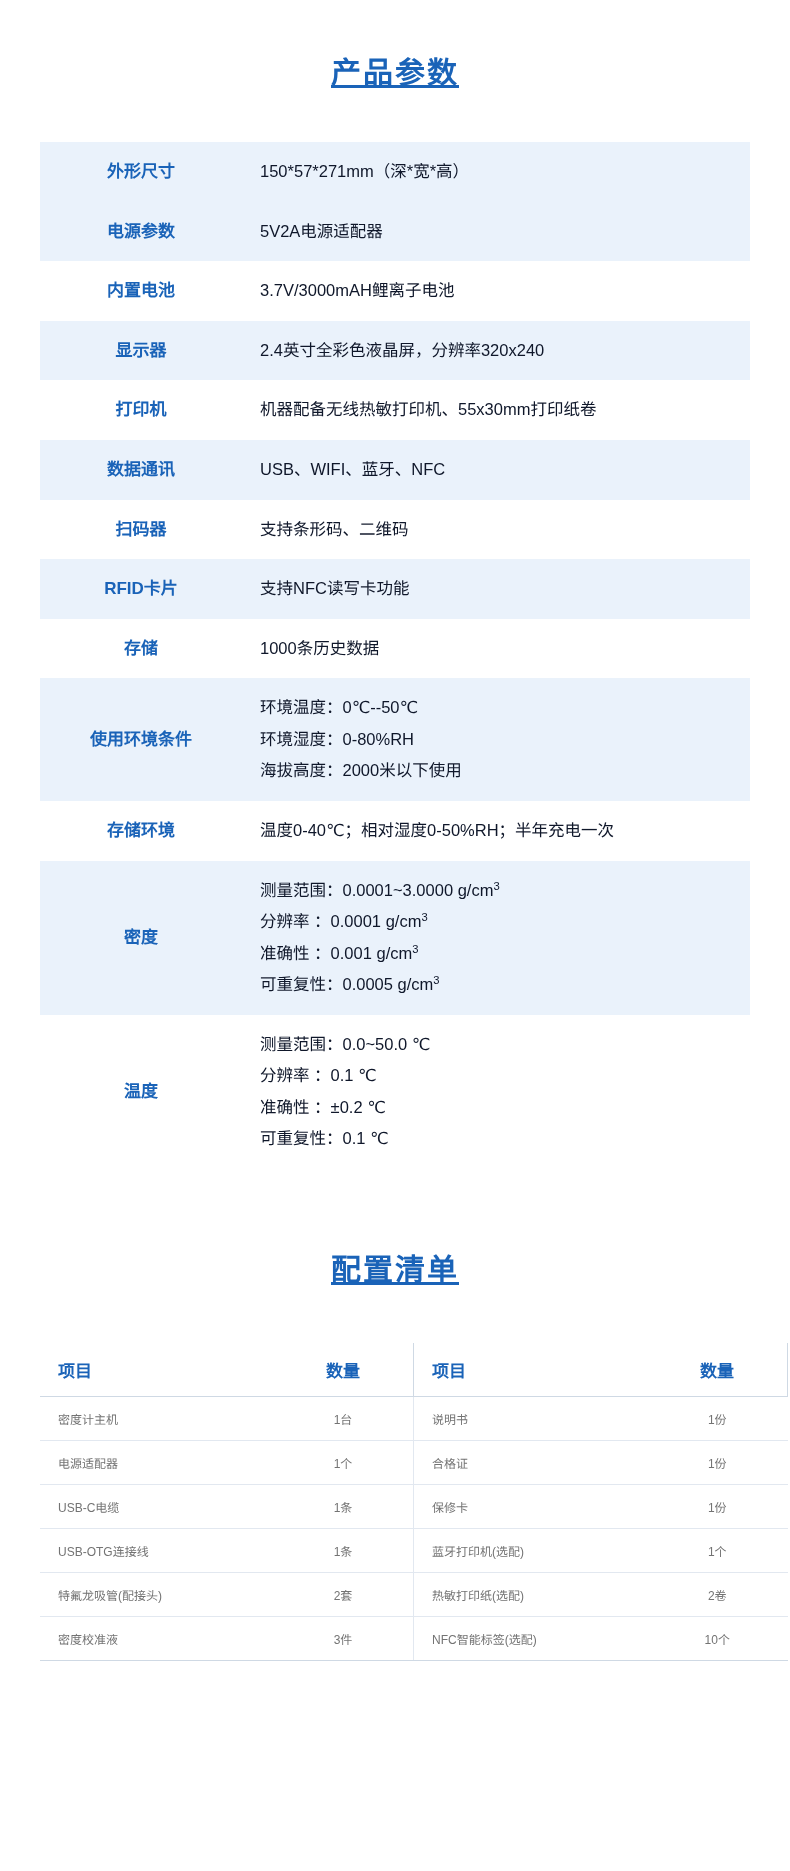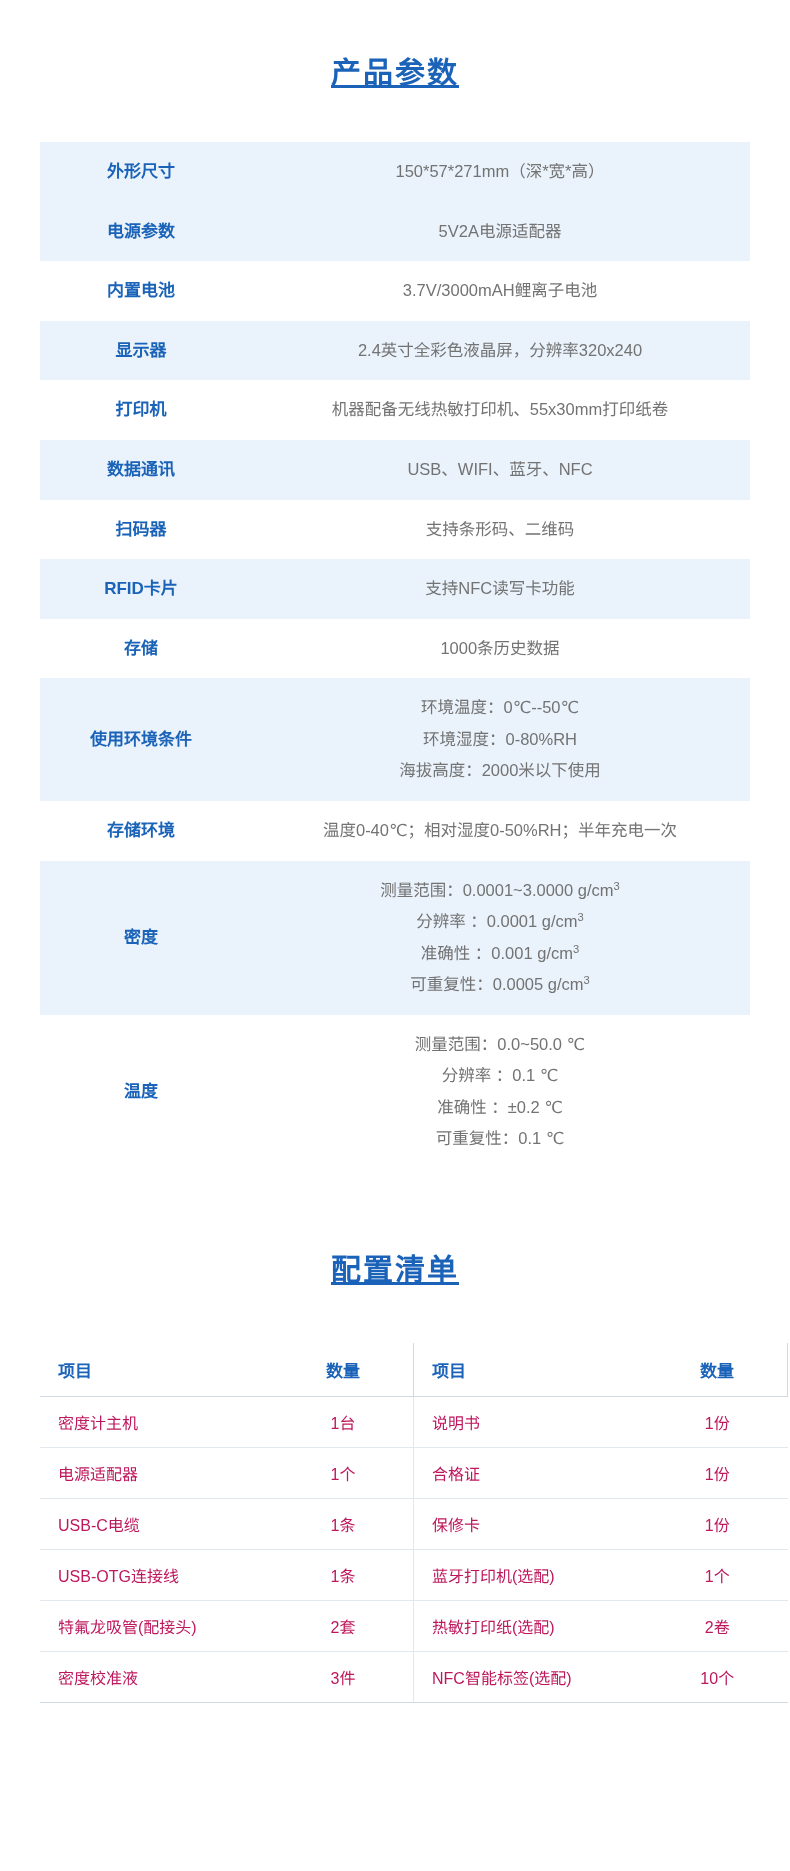--- a/index.html
+++ b/index.html
@@ -46,46 +46,45 @@
     width: 190px;
     color: #1a63b8;
     font-weight: bold;
     font-size: 17px;
     text-align: center;
     padding: 14px 6px 14px 6px !important;
     line-height: 1.5;
   }
   .spec-value {
     font-size: 16.5px;
-    color: #737373;
+    color: #0f172a;
     padding: 14px 10px 14px 18px !important;
     line-height: 1.55;
-    text-align: center;
   }
   .spec-value .line { display: block; padding: 3px 0; }
   sup { font-size: 0.68em; vertical-align: super; line-height: 0; }
 
   
   .config-wrap { width: 710px; margin: 12px auto; }
   .config-table {
     width: 100%;
     border-collapse: collapse;
     table-layout: fixed;
   }
   .config-table th {
     color: #1a63b8;
     font-weight: bold;
     font-size: 17px;
     padding: 14px 0;
     border-bottom: 1px solid #cfd9e4;
     background: #ffffff;
   }
   .config-table td {
-    font-size: 16px;
-    color: #be185d;
+    font-size: 12px;
+    color: #737373;
     padding: 13px 0;
     border-bottom: 1px solid #e2e8f0;
     background: #ffffff;
   }
   .c-item { width: 215px; text-align: left; padding-left: 18px !important; }
   .c-qty  { width: 140px; text-align: center; }
   .config-table th.c-item { text-align: left; padding-left: 18px; }
   .config-table tr > .c-qty { border-right: 1px solid #e2e8f0; }
   .config-table tr > td:last-child,
   .config-table tr > th:last-child { border-right: none; }

